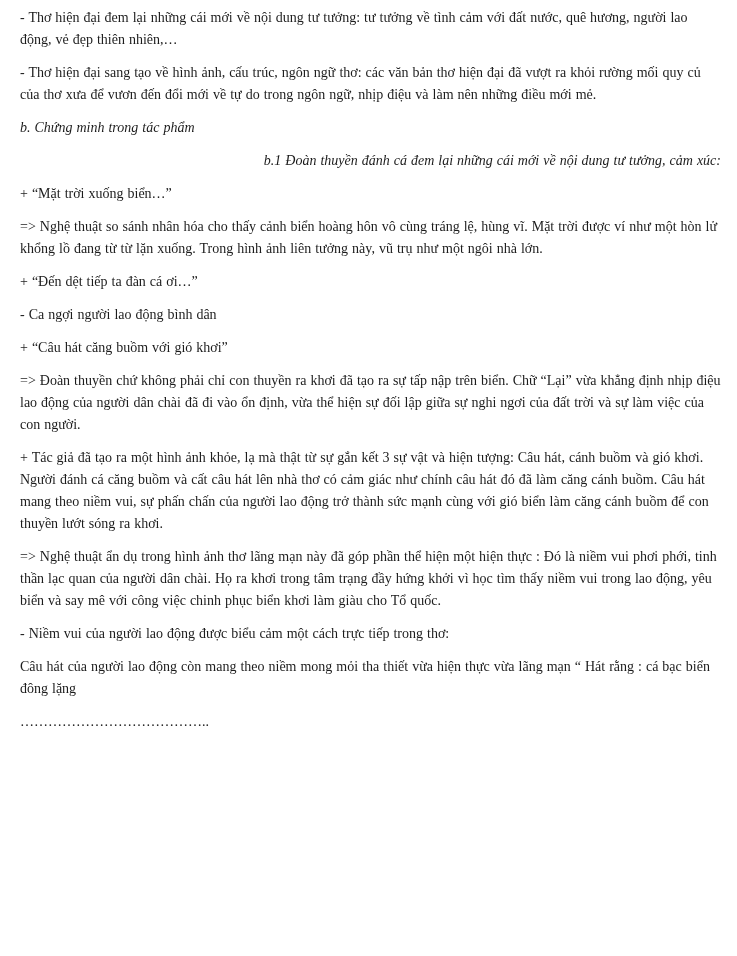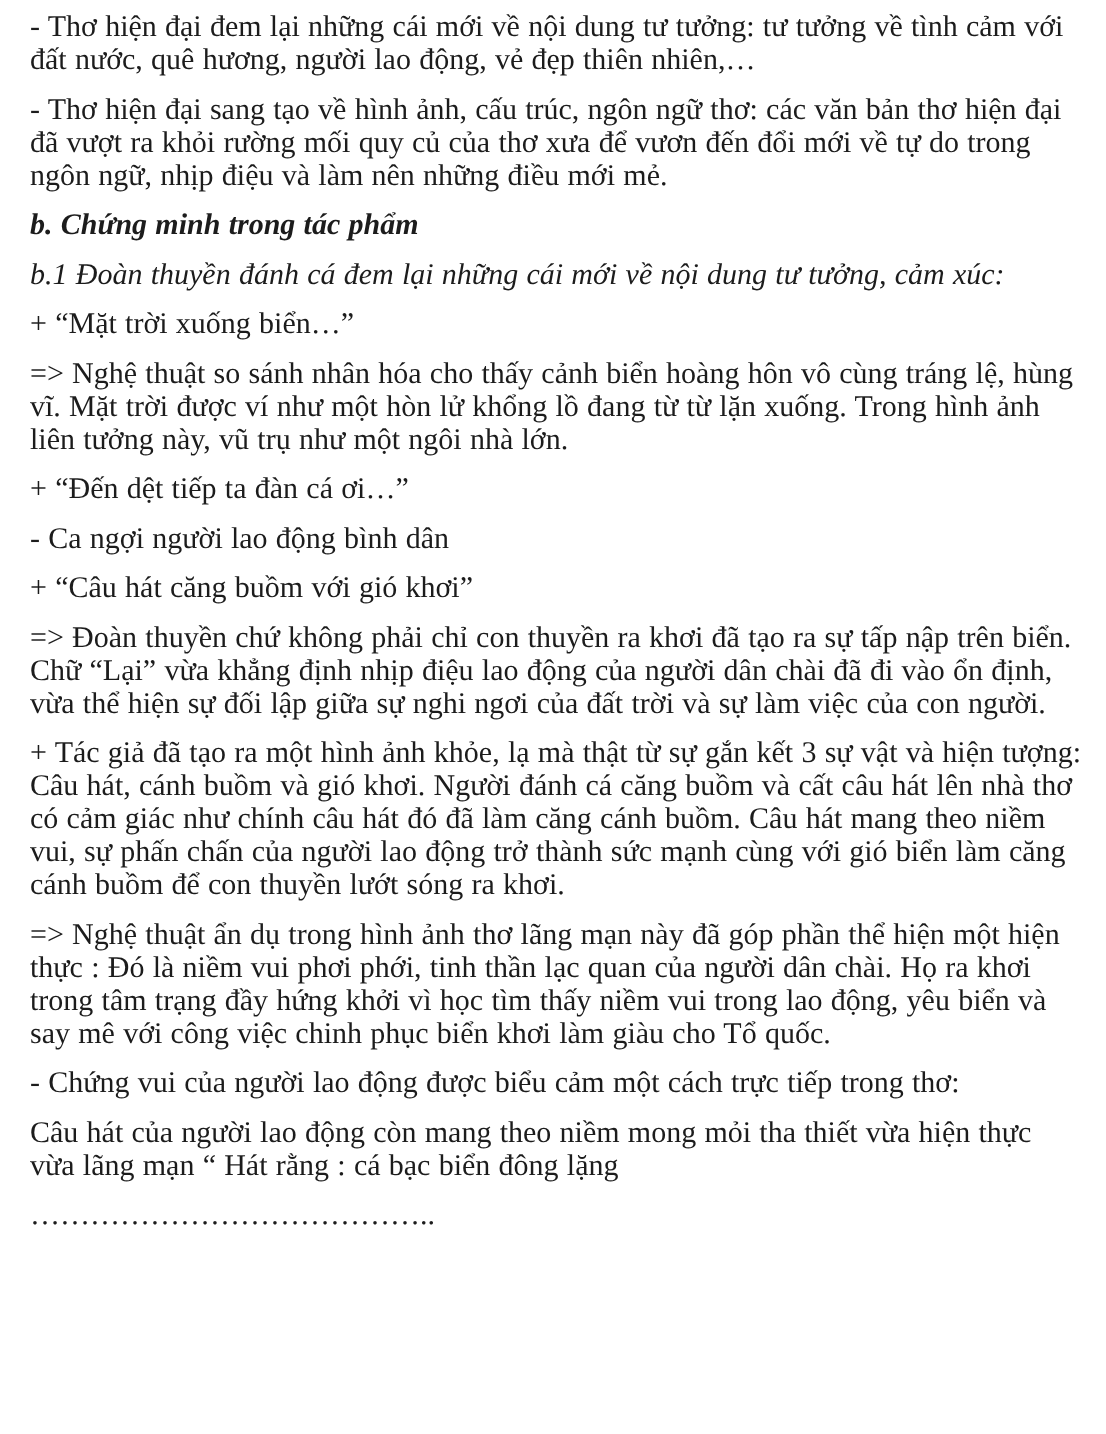--- a/index.html
+++ b/index.html
@@ -16,46 +16,47 @@
   .page {
     box-sizing: border-box;
     width: 737px;
     height: 956px;
     padding: 7px 16px 0 20px;
     background: #ffffff;
     color: #1c1c1c;
   }
   .para {
     margin: 0 0 11px 0;
-    font-size: 20px;
+    font-size: 14px;
     line-height: 22px;
     text-align: left;
     word-spacing: 0.5px;
   }
   .para.bold-italic {
-    font-weight: bold;
+    font-weight: normal;
     font-style: italic;
   }
   .para.italic {
     font-style: italic;
+    text-align: right;
   }
 </style>
 </head>
 <body>
 
 <div class="page">
   <p class="para">- Thơ hiện đại đem lại những cái mới về nội dung tư tưởng: tư tưởng về tình cảm với đất nước, quê hương, người lao động, vẻ đẹp thiên nhiên,…</p>
   <p class="para">- Thơ hiện đại sang tạo về hình ảnh, cấu trúc, ngôn ngữ thơ: các văn bản thơ hiện đại đã vượt ra khỏi rường mối quy củ của thơ xưa để vươn đến đổi mới về tự do trong ngôn ngữ, nhịp điệu và làm nên những điều mới mẻ.</p>
   <p class="para bold-italic">b. Chứng minh trong tác phẩm</p>
   <p class="para italic">b.1 Đoàn thuyền đánh cá đem lại những cái mới về nội dung tư tưởng, cảm xúc:</p>
   <p class="para">+ “Mặt trời xuống biển…”</p>
   <p class="para">=&gt; Nghệ thuật so sánh nhân hóa cho thấy cảnh biển hoàng hôn vô cùng tráng lệ, hùng vĩ. Mặt trời được ví như một hòn lử khổng lồ đang từ từ lặn xuống. Trong hình ảnh liên tưởng này, vũ trụ như một ngôi nhà lớn.</p>
   <p class="para">+ “Đến dệt tiếp ta đàn cá ơi…”</p>
   <p class="para">- Ca ngợi người lao động bình dân</p>
   <p class="para">+ “Câu hát căng buồm với gió khơi”</p>
   <p class="para">=&gt; Đoàn thuyền chứ không phải chỉ con thuyền ra khơi đã tạo ra sự tấp nập trên biển. Chữ “Lại” vừa khẳng định nhịp điệu lao động của người dân chài đã đi vào ổn định, vừa thể hiện sự đối lập giữa sự nghi ngơi của đất trời và sự làm việc của con người.</p>
   <p class="para">+ Tác giả đã tạo ra một hình ảnh khỏe, lạ mà thật từ sự gắn kết 3 sự vật và hiện tượng: Câu hát, cánh buồm và gió khơi. Người đánh cá căng buồm và cất câu hát lên nhà thơ có cảm giác như chính câu hát đó đã làm căng cánh buồm. Câu hát mang theo niềm vui, sự phấn chấn của người lao động trở thành sức mạnh cùng với gió biển làm căng cánh buồm để con thuyền lướt sóng ra khơi.</p>
   <p class="para">=&gt; Nghệ thuật ẩn dụ trong hình ảnh thơ lãng mạn này đã góp phần thể hiện một hiện thực : Đó là niềm vui phơi phới, tinh thần lạc quan của người dân chài. Họ ra khơi trong tâm trạng đầy hứng khởi vì học tìm thấy niềm vui trong lao động, yêu biển và say mê với công việc chinh phục biển khơi làm giàu cho Tổ quốc.</p>
-  <p class="para">- Chứng vui của người lao động được biểu cảm một cách trực tiếp trong thơ:</p>
+  <p class="para">- Niềm vui của người lao động được biểu cảm một cách trực tiếp trong thơ:</p>
   <p class="para">Câu hát của người lao động còn mang theo niềm mong mỏi tha thiết vừa hiện thực vừa lãng mạn “ Hát rằng : cá bạc biển đông lặng</p>
   <p class="para">…………………………………..</p>
 
 </div>
 
 </body></html>

